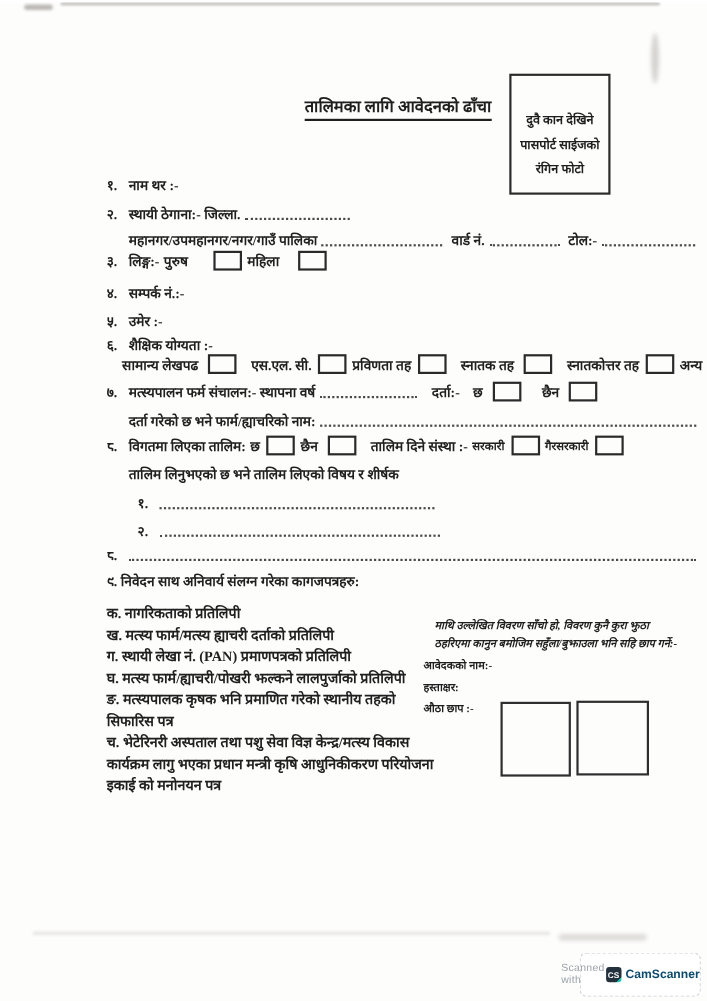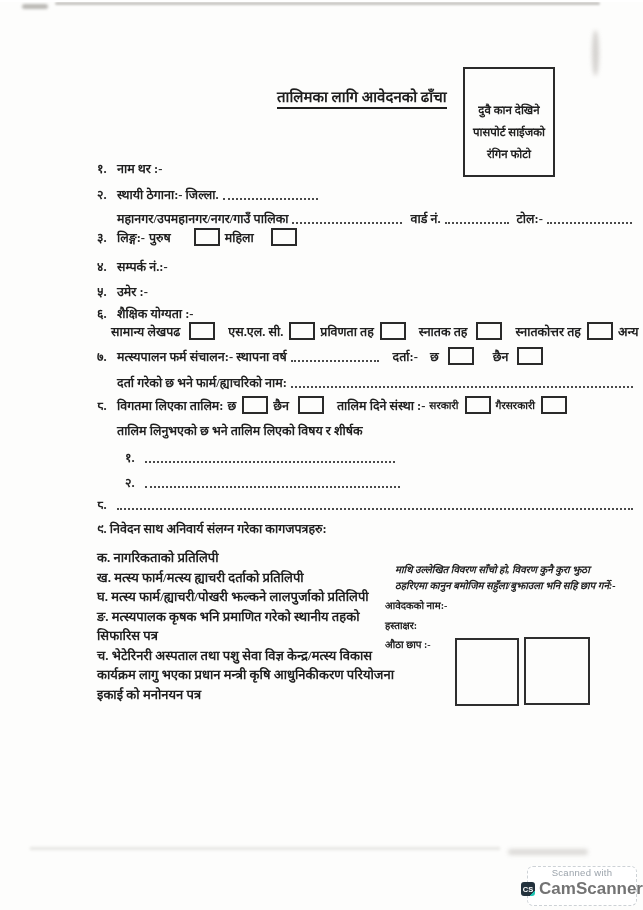--- a/index.html
+++ b/index.html
@@ -59,33 +59,33 @@
 
   
   .thumb-box { position:absolute; border:2px solid #2e2e2e; background:#fdfdfc; }
   .thumb-box.one { left:455px; top:636px; width:60px; height:64px; }
   .thumb-box.two { left:524px; top:635px; width:62px; height:64px; }
 
   
   .badge {
     position:absolute; left:527px; top:864px; width:110px; height:40px;
     background:#ffffff; border:1.5px dashed #cdd2d6; border-radius:6px;
-    display:flex; flex-direction:column; justify-content:flex-start; align-items:center;
+    display:flex; flex-direction:row; justify-content:flex-end; align-items:center;
     font-family:"Liberation Sans","DejaVu Sans",sans-serif; font-weight:400;
     box-sizing:border-box; gap:1px;
   }
   .badge-line1 { font-size:9.5px; color:#9ba3ab; letter-spacing:.3px; }
   .badge-line2 { display:flex; align-items:center; gap:4px; }
   .badge-logo {
     width:14px; height:14px; border-radius:3px;
     background:linear-gradient(315deg,#20c4b2 18%,#22313c 18%);
     color:#ffffff; font-size:7.5px; font-weight:700;
     display:flex; align-items:center; justify-content:center;
   }
-  .badge-brand { font-size:17px; font-weight:700; color:#737373; }
+  .badge-brand { font-size:11px; font-weight:700; color:#0c4a6e; }
 </style>
 </head>
 <body>
 
 <div class="page">
 
   <div class="art art-top"></div>
   <div class="art art-topleft"></div>
   <div class="art art-right"></div>
   <div class="art art-bottom"></div>
@@ -220,20 +220,24 @@
     <div class="docs">
       <div class="doc-item">
         <span>क.</span>
         <span>नागरिकताको प्रतिलिपी</span>
       </div>
       <div class="doc-item">
         <span>ख.</span>
         <span>मत्स्य फार्म/मत्स्य ह्याचरी दर्ताको प्रतिलिपी</span>
       </div>
       <div class="doc-item">
+        <span>ग.</span>
+        <span>स्थायी लेखा नं. (PAN) प्रमाणपत्रको प्रतिलिपी</span>
+      </div>
+      <div class="doc-item">
         <span>घ.</span>
         <span>मत्स्य फार्म/ह्याचरी/पोखरी झल्कने लालपुर्जाको प्रतिलिपी</span>
       </div>
       <div class="doc-item">
         <span>ङ.</span>
         <span>मत्स्यपालक कृषक भनि प्रमाणित गरेको स्थानीय तहको सिफारिस पत्र</span>
       </div>
       <div class="doc-item">
         <span>च.</span>
         <span>भेटेरिनरी अस्पताल तथा पशु सेवा विज्ञ केन्द्र/मत्स्य विकास कार्यक्रम लागु भएका प्रधान मन्त्री कृषि आधुनिकीकरण परियोजना इकाई को मनोनयन पत्र</span>

